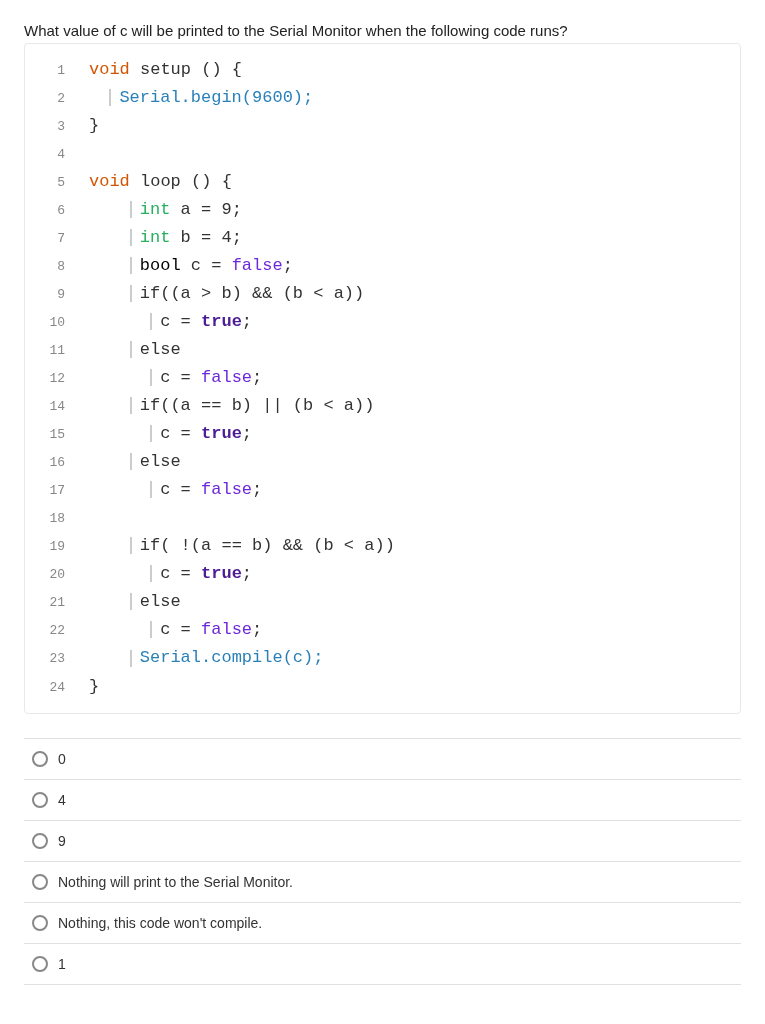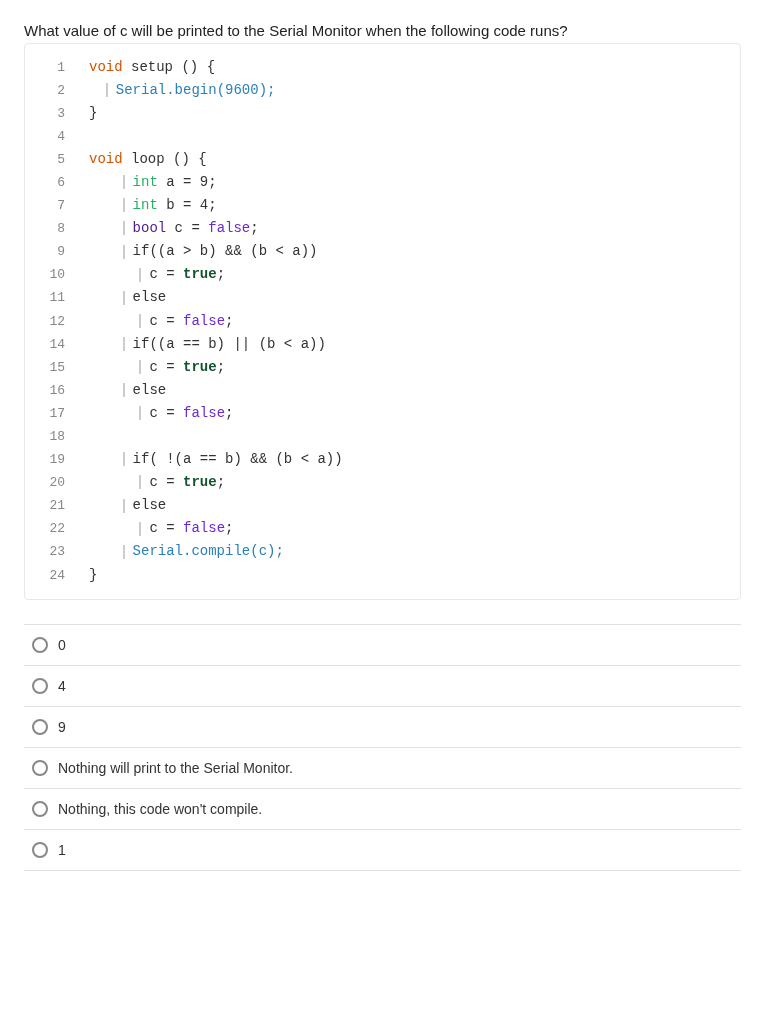--- a/index.html
+++ b/index.html
@@ -44,28 +44,28 @@
       color: #888;
       min-width: 32px;
       text-align: right;
       margin-right: 24px;
       user-select: none;
       font-size: 13px;
     }
 
     .code-content {
       white-space: pre;
-      font-size: 14px;
+      font-size: 17px;
     }
 
     
     .kw-void { color: #d35400; font-weight: normal; }
     .kw-int  { color: #27ae60; }
-    .kw-bool { color: #4c1d95; }
-    .kw-true  { color: #14532d; font-weight: bold; }
+    .kw-bool { color: #000000; }
+    .kw-true  { color: #4c1d95; font-weight: bold; }
     .kw-false { color: #6d28d9; font-weight: normal; }
     .fn-serial { color: #2980b9; font-family: Liberation Mono, monospace; }
     .normal  { color: #333; }
     .indent-bar {
       display: inline-block;
       border-left: 2px solid #ccc;
       margin-right: 8px;
       height: 1em;
       vertical-align: middle;
     }

